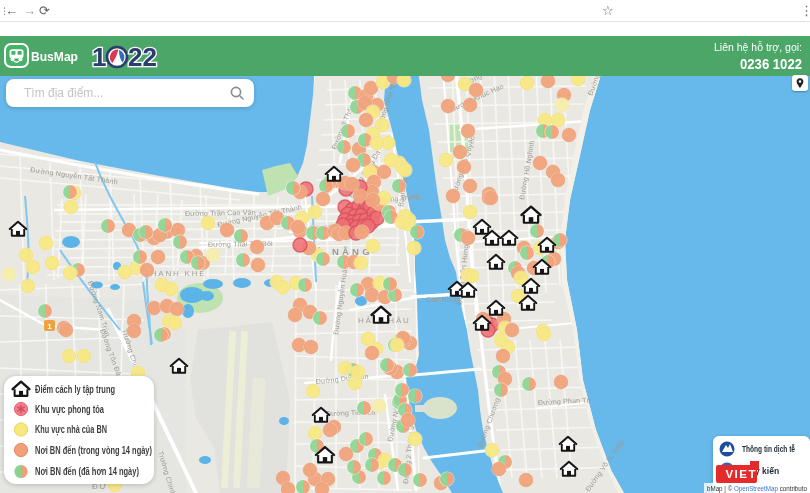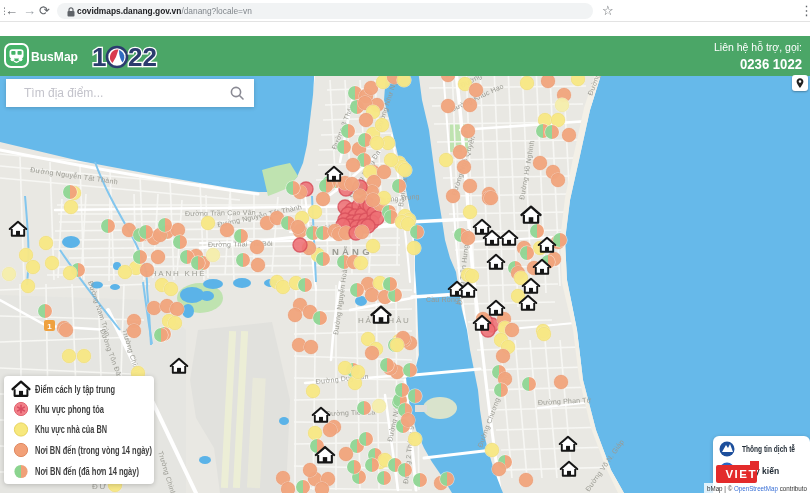--- a/index.html
+++ b/index.html
@@ -1,22 +1,22 @@
 <!DOCTYPE html>
 <html><head><meta charset="utf-8">
 <style>
 *{margin:0;padding:0;box-sizing:border-box}
 body{width:810px;height:493px;overflow:hidden;font-family:"Liberation Sans",sans-serif;position:relative;background:#fff}
 .browser{position:absolute;left:0;top:0;width:810px;height:22px;background:#fff;border-bottom:1px solid #e3e3e3}
 .bicon{position:absolute;top:0;height:22px;line-height:22px;color:#5f6368;font-size:13px}
 .urlpill{position:absolute;left:57px;top:3px;width:536px;height:16px;background:#f1f3f4;border-radius:8px;font-size:10px;line-height:16px;color:#202124}
 .header{position:absolute;left:0;top:36px;width:810px;height:40px;background:#4ba667}
-.srch{position:absolute;left:6px;top:79px;width:248px;height:28px;background:#fff;border-radius:0;box-shadow:0 1px 4px rgba(0,0,0,.18)}
+.srch{position:absolute;left:6px;top:79px;width:248px;height:28px;background:#fff;border-radius:8px;box-shadow:0 1px 4px rgba(0,0,0,.18)}
 .srch span{position:absolute;left:18px;top:7px;font-size:12px;color:#c3c3cb}
-.legend{position:absolute;left:4px;top:376px;width:150px;height:108px;background:#fff;border-radius:4px;box-shadow:0 1px 5px rgba(0,0,0,.2)}
+.legend{position:absolute;left:4px;top:376px;width:150px;height:108px;background:#fff;border-radius:12px;box-shadow:0 1px 5px rgba(0,0,0,.2)}
 .panel{position:absolute;left:713px;top:436px;width:97px;height:61px;background:#fff;border-radius:6px;box-shadow:0 1px 4px rgba(0,0,0,.2)}
 .viet{position:absolute;left:716px;top:465px;width:41px;height:18px;background:#e32b2b;border-radius:2px;color:#fff;font-weight:bold;font-size:11.5px;text-align:right;line-height:18px;letter-spacing:1.5px}
 .locbtn{position:absolute;left:792px;top:75px;width:16px;height:16px;background:#fff;border-radius:3px;box-shadow:0 1px 2px rgba(0,0,0,.3)}
 </style></head>
 <body>
 <svg width="810" height="431" viewBox="0 62 810 431" style="position:absolute;left:0;top:62px">
 <defs>
 <g id="house">
   <path d="M-7.2,-1.2 L7.2,-1.2 L7.2,7.8 L-7.2,7.8 Z" fill="#fff" stroke="#161616" stroke-width="2.2" stroke-linejoin="round"></path>
   <path d="M-9.6,0 L0,-8.4 L9.6,0" fill="#fff" stroke="#161616" stroke-width="2.4" stroke-linejoin="round" stroke-linecap="round"></path>
@@ -1456,26 +1456,20 @@
 <use href="#house" transform="translate(321,415) scale(0.86)"></use>
 <use href="#house" transform="translate(325,455) scale(0.95)"></use>
 <use href="#house" transform="translate(568,444) scale(0.86)"></use>
 <use href="#house" transform="translate(569,469) scale(0.86)"></use>
 </svg>
 <div class="browser">
  <div class="bicon" style="left:0px;font-size:9px">⋮</div>
  <div class="bicon" style="left:5px">←</div>
  <div class="bicon" style="left:23px;color:#9aa0a6">→</div>
  <div class="bicon" style="left:39px">⟳</div>
- <div class="urlpill">
-  <svg width="8" height="10" style="position:absolute;left:10px;top:4px" viewBox="0 0 8 10">
-        <rect x="0.5" y="4" width="7" height="5.5" rx="1" fill="#5f6368"></rect>
-        <path d="M2,4 V2.8 A2,2 0 0 1 6,2.8 V4" fill="none" stroke="#5f6368" stroke-width="1.2"></path>
-      </svg>
-  <span style="display:inline-block;transform:scaleX(0.88);transform-origin:0 50%;margin-left:20px;font-size:9.5px;white-space:nowrap"><b>covidmaps.danang.gov.vn</b><span style="color:#80868b">/danang?locale=vn</span></span></div>
  <div class="bicon" style="left:602px">☆</div>
  <div class="bicon" style="left:800px">⋮</div>
 </div>
 <div class="header">
  <svg width="810" height="40" style="position:absolute;left:0;top:0">
   <rect x="5" y="8" width="23" height="23" rx="6" fill="#45b368" stroke="#fff" stroke-width="2"></rect>
   <g transform="translate(16.5,19.5)">
    <rect x="-7" y="-6.2" width="14" height="9.2" rx="2.8" fill="#fff"></rect>
    <rect x="-5.2" y="-4.4" width="4.2" height="3.6" rx="0.7" fill="#45b368"></rect>
    <rect x="1" y="-4.4" width="4.2" height="3.6" rx="0.7" fill="#45b368"></rect>

